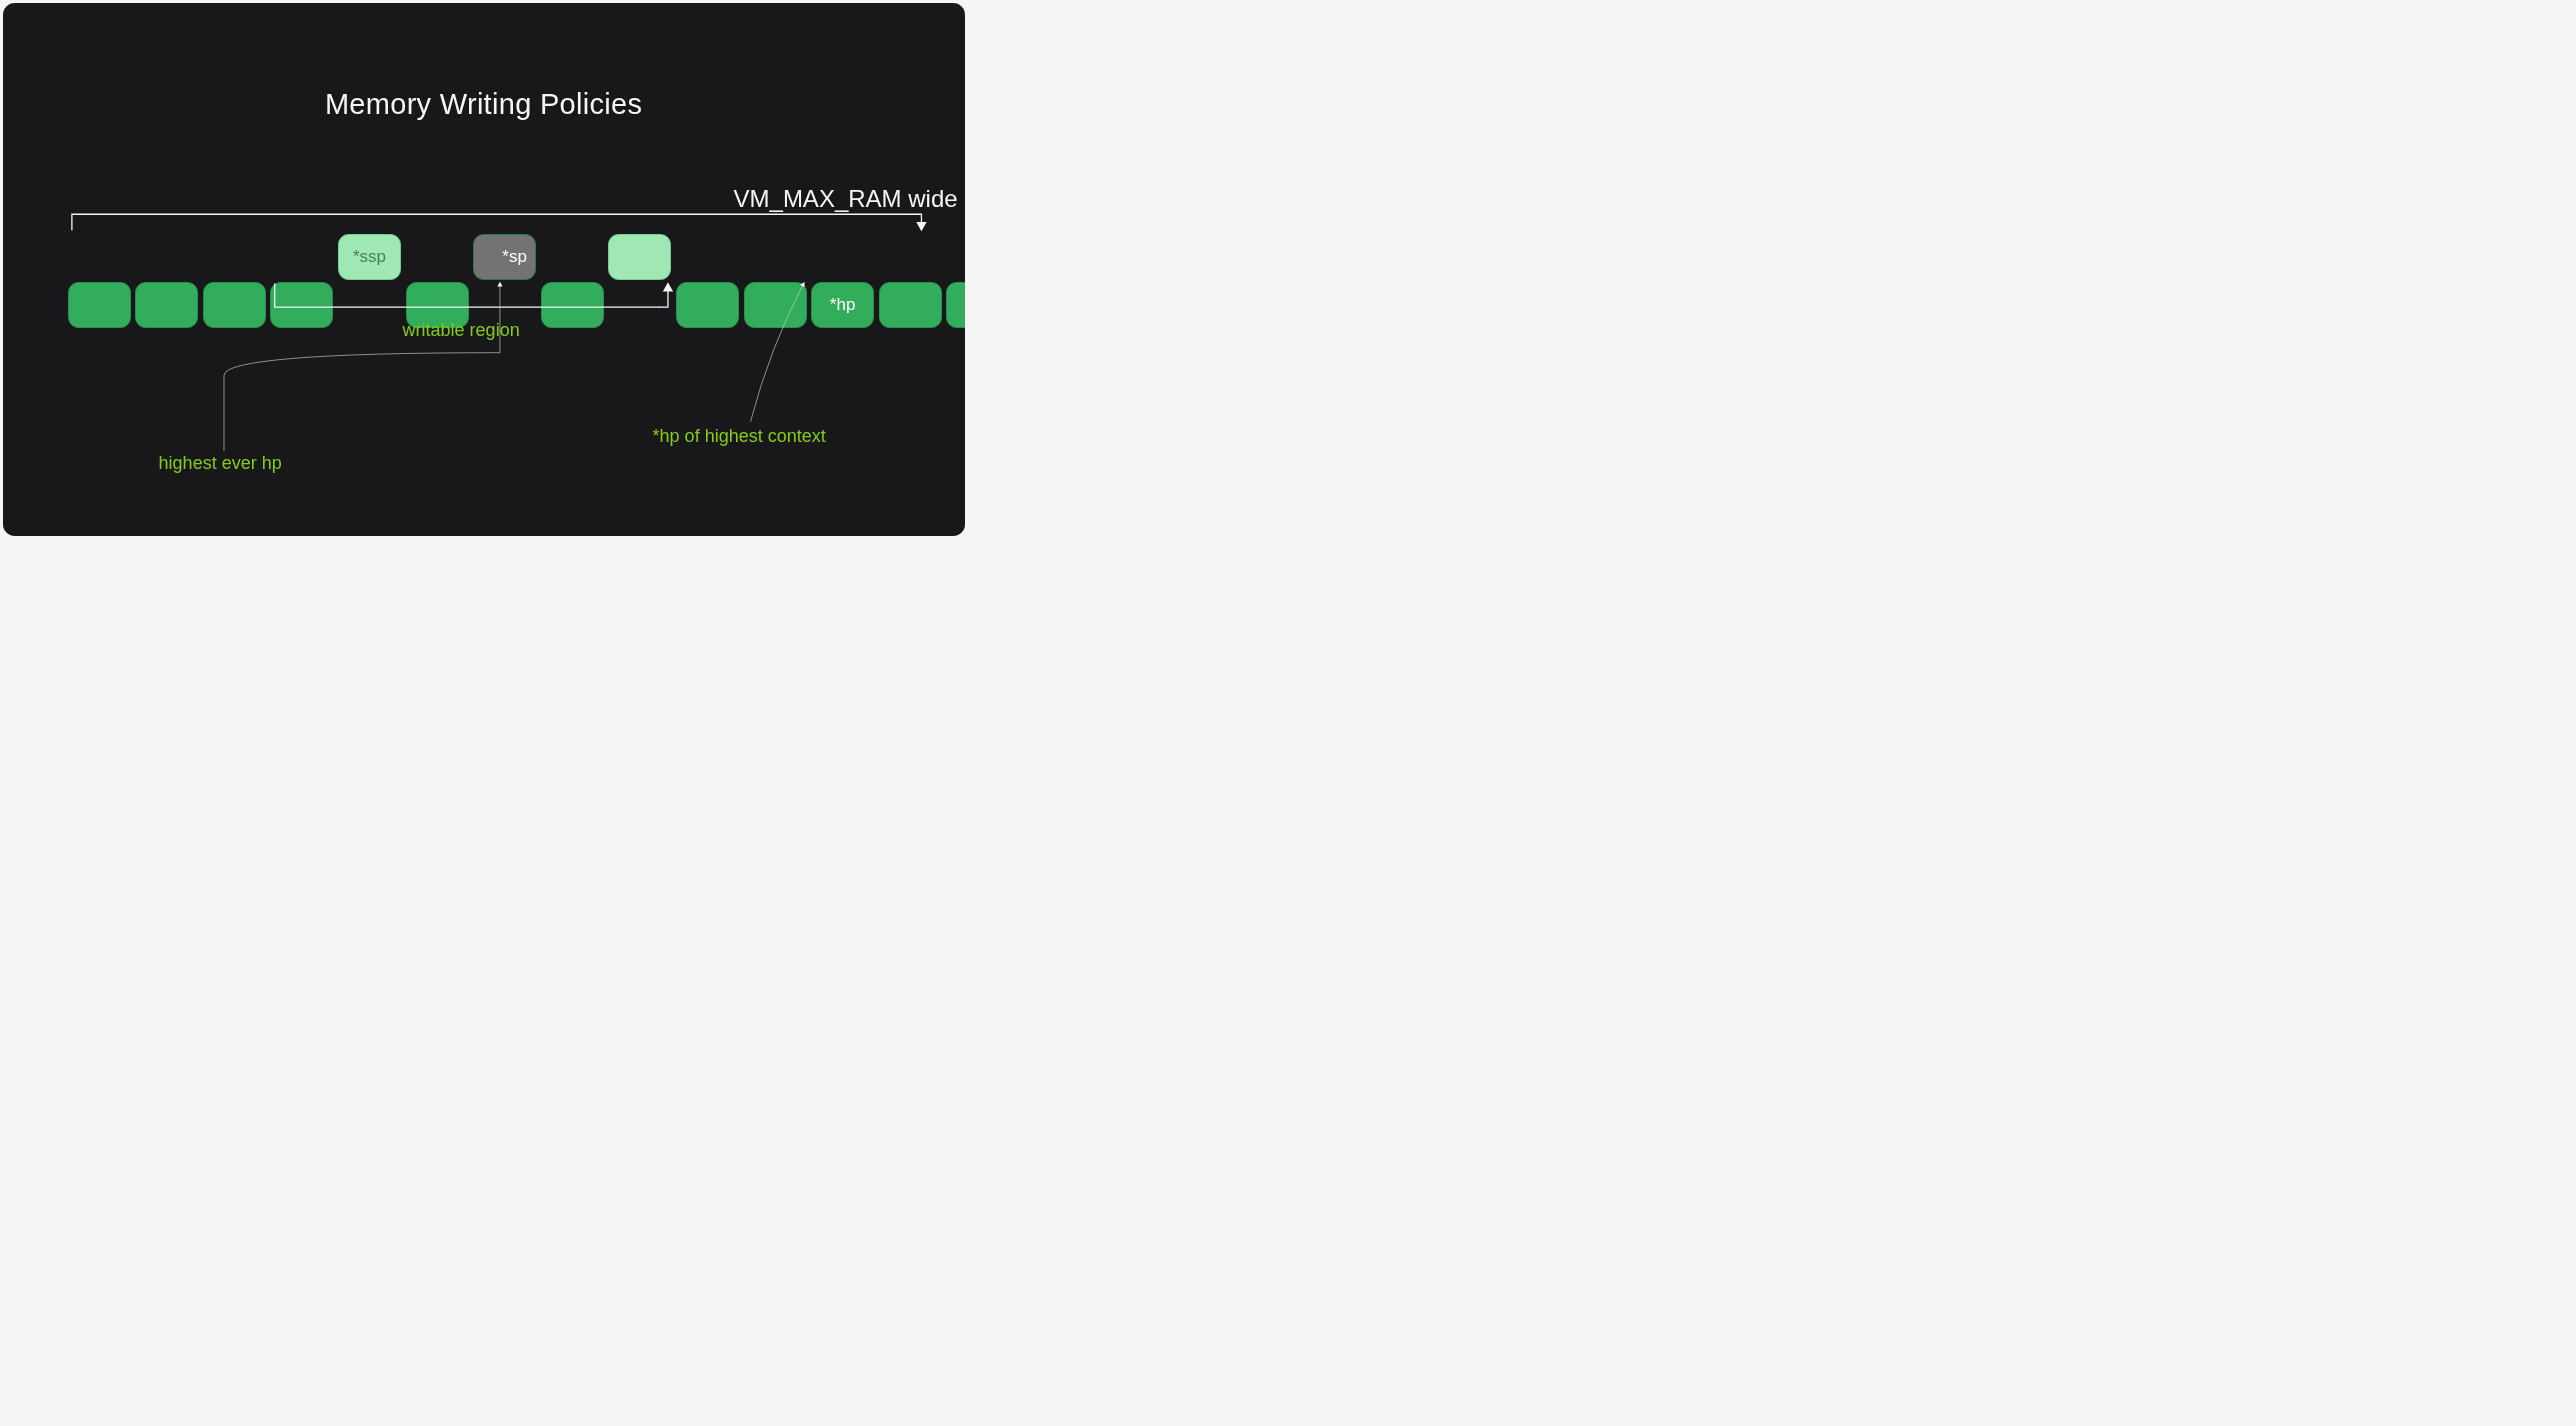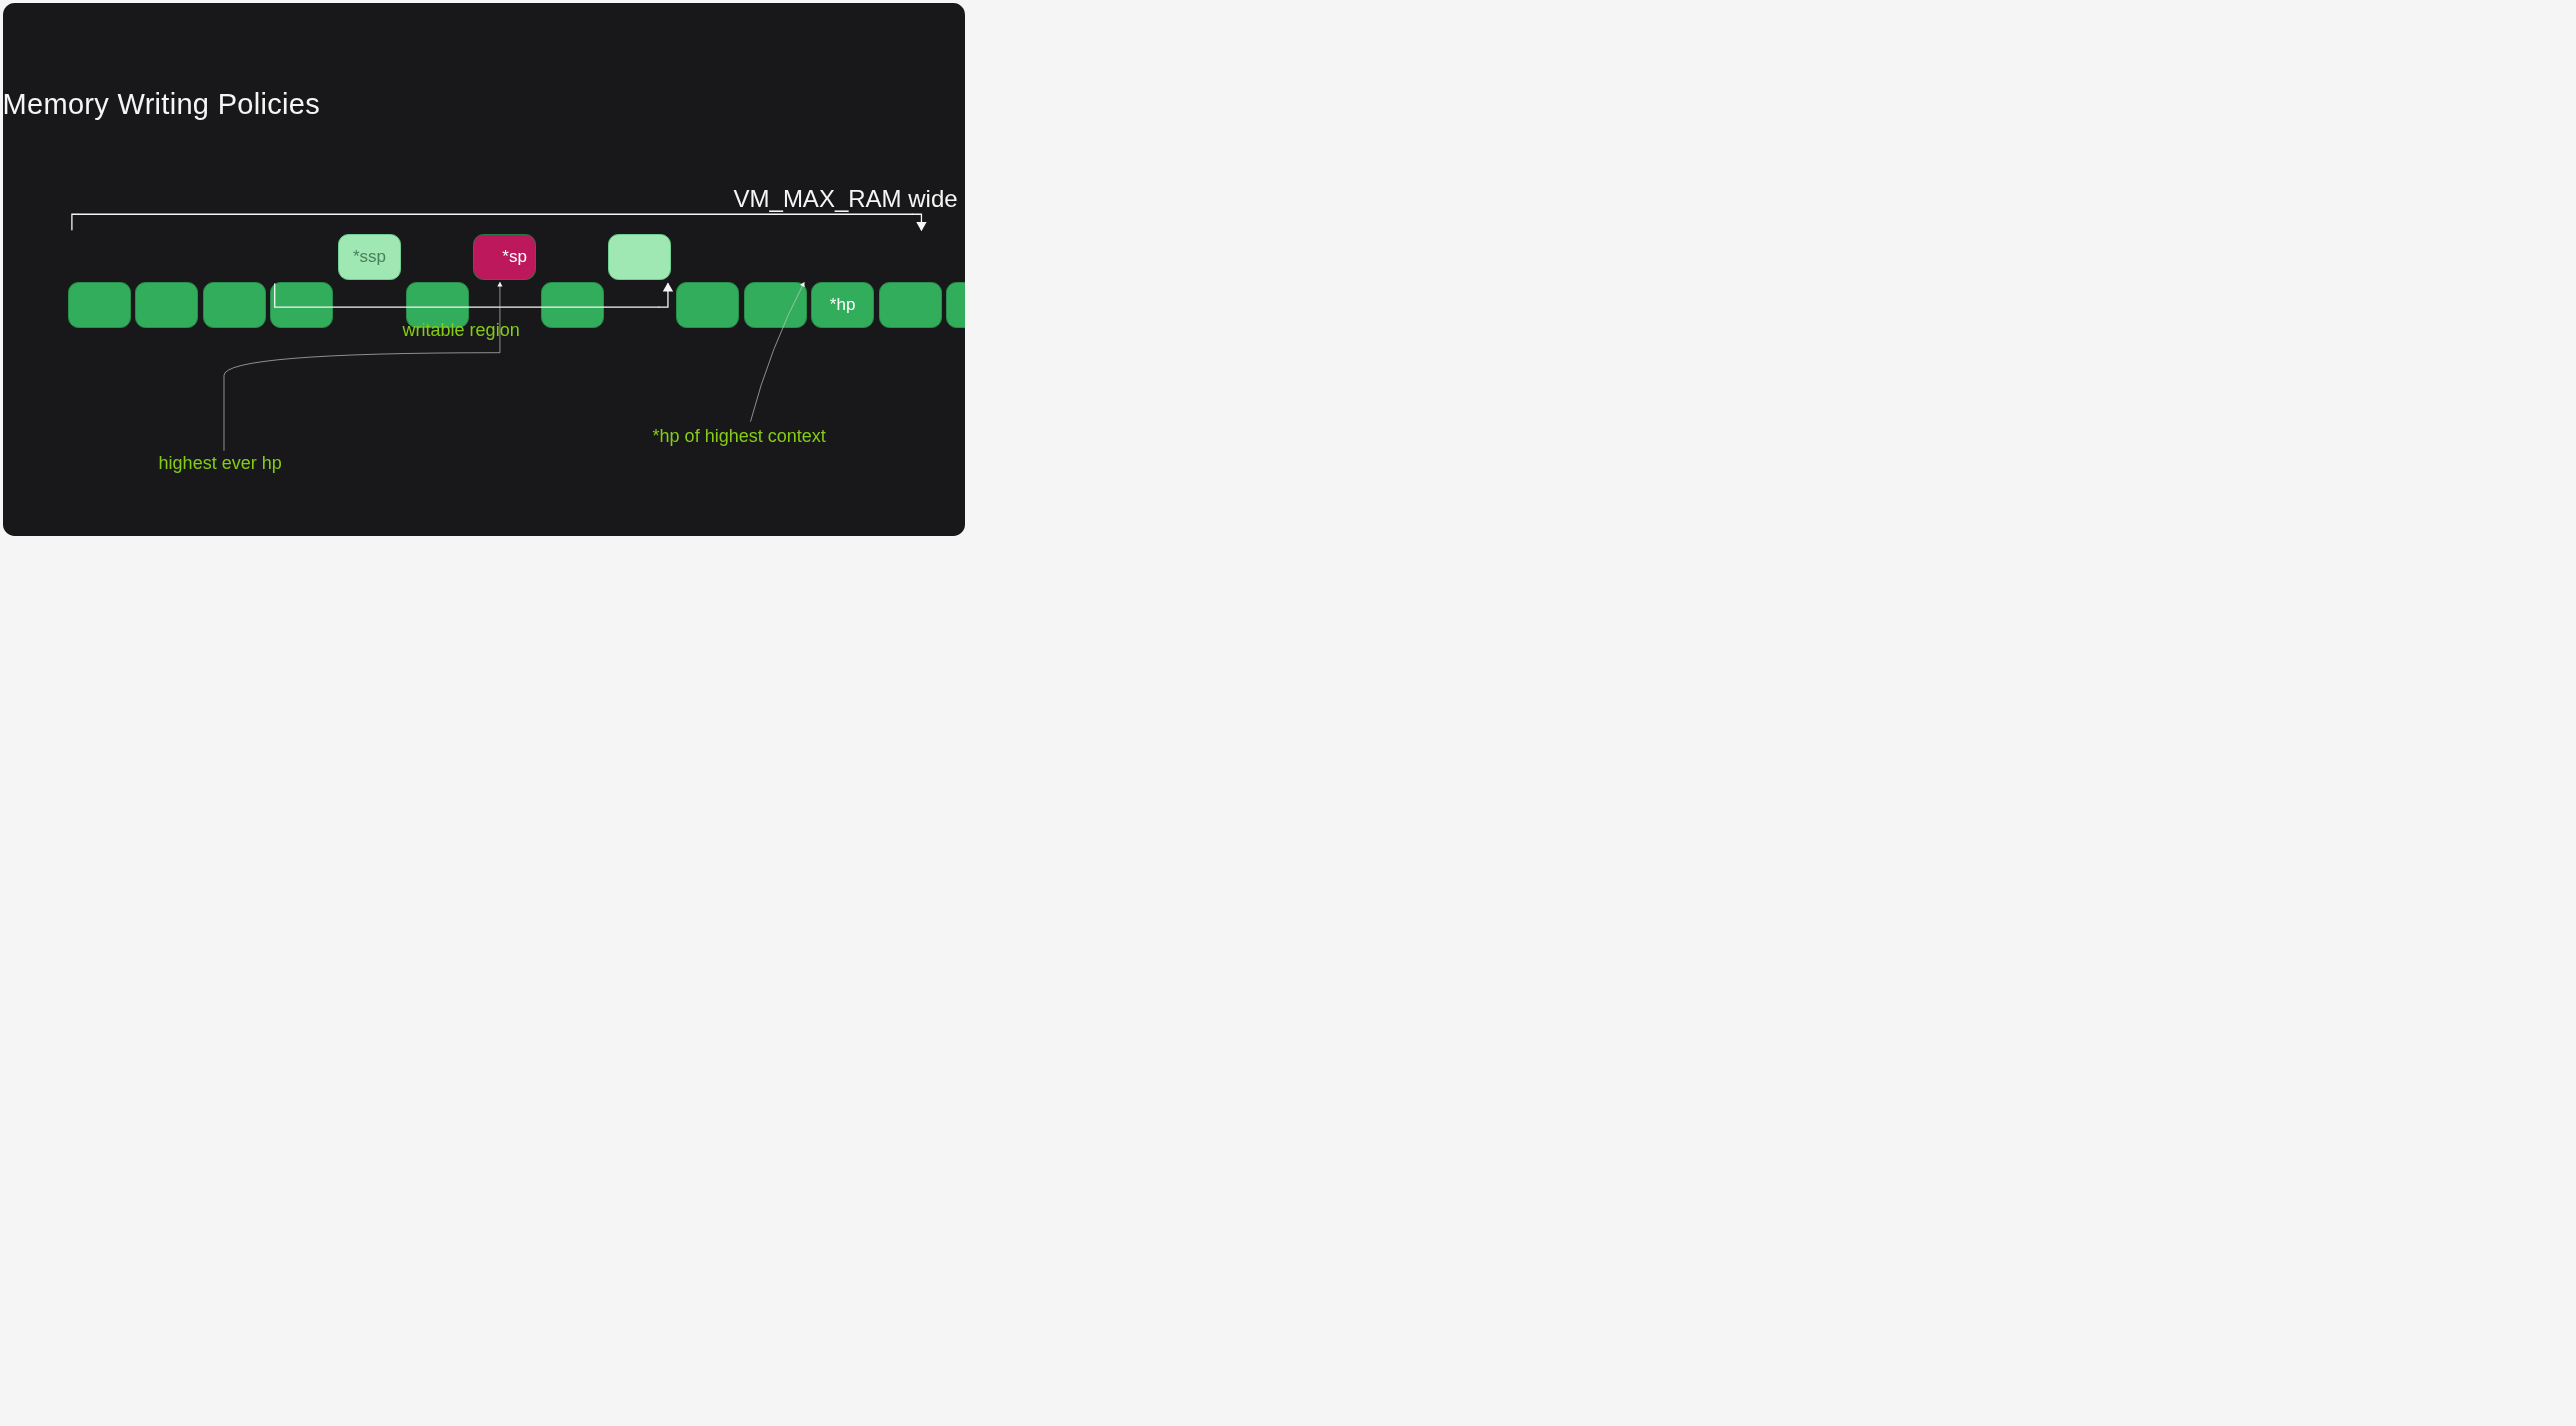--- a/index.html
+++ b/index.html
@@ -17,21 +17,21 @@
     border-radius: 11.7px;
     margin: 2.6px;
     overflow: hidden;
     font-family: "Comic Sans MS", "Chalkboard SE", "Segoe Script", cursive, sans-serif;
     color: #f5f5f5;
   }
   .title {
     position: absolute;
     left: 0; right: 0;
     top: 85px;
-    text-align: left;
+    text-align: center;
     font-size: 29px;
     letter-spacing: 0.3px;
   }
   .toplabel {
     position: absolute;
     left: 0; right: 7px;
     top: 182px;
     text-align: right;
     font-size: 24px;
   }
@@ -51,21 +51,21 @@
     box-sizing: border-box;
     color: #fff;
     font-size: 17px;
     display: flex;
     align-items: center;
     justify-content: center;
     font-family: "Comic Sans MS", "Chalkboard SE", cursive, sans-serif;
   }
   .cell.light { background: #9fe7b3; border-color: #6fcf93; color: #4a7f5c;}
   .cell.mid   { background: #32ad5c; border-color: #2a8f4c; margin-top: 48px; }
-  .cell.dark  { background: #be185d; border-color: #247b43; padding-left: 20px; }
+  .cell.dark  { background: #737373; border-color: #247b43; padding-left: 20px; }
 
   .annot {
     position: absolute;
     font-size: 18px;
     color: #84cc16;
     white-space: nowrap;
   }
   svg.overlay {
     position: absolute;
     left: 0; top: 0;

